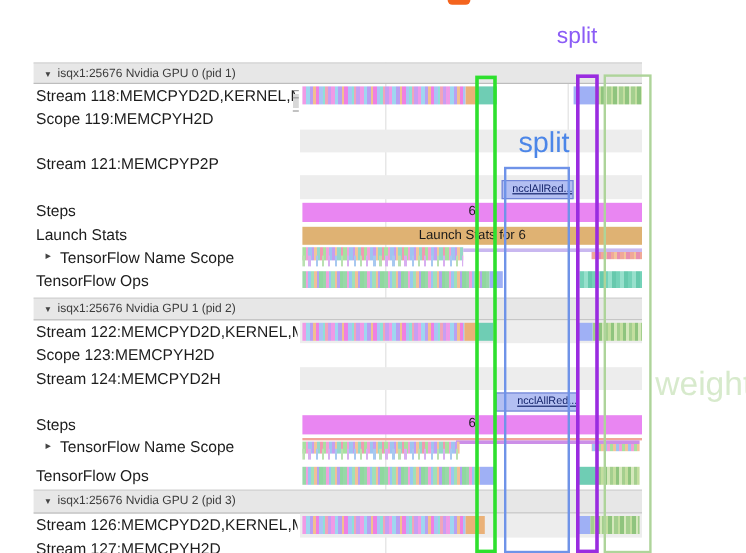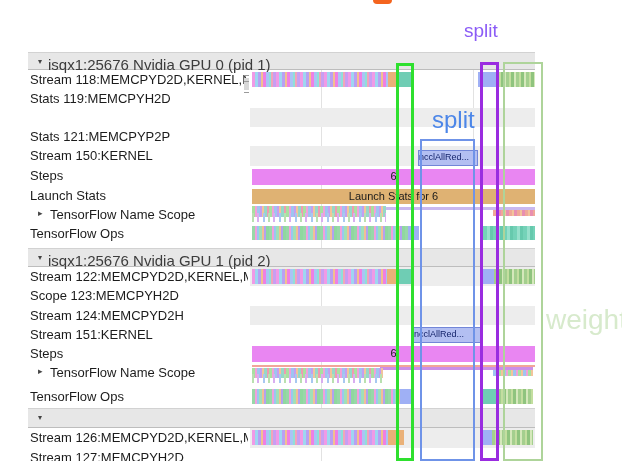--- a/index.html
+++ b/index.html
@@ -5,40 +5,40 @@
   html,body{margin:0;padding:0;background:#fff;}
   body{width:622px;height:461px;position:relative;overflow:hidden;
        font-family:"Liberation Sans",sans-serif;-webkit-font-smoothing:antialiased;}
   .app{position:absolute;inset:0;}
   .row{position:absolute;left:0;width:622px;}
   .rowstripe{position:absolute;left:250px;width:285px;top:0;bottom:0;background:#ededed;}
   .lbl{position:absolute;left:30px;top:2px;font-size:13px;color:#1c1c1c;white-space:nowrap;
        overflow:hidden;max-width:218px;}
   .hdrband{position:absolute;left:28px;width:507px;top:0;bottom:0;background:#e7e7e7;
            border-top:1px solid #d2d2d2;border-bottom:1px solid #bdbdbd;}
-  .hdrlbl{position:absolute;left:48px;top:4px;font-size:15px;color:#3c3c3c;white-space:nowrap;}
+  .hdrlbl{position:absolute;left:48px;top:4px;font-size:10px;color:#3c3c3c;white-space:nowrap;}
   .tri{position:absolute;left:38px;top:5px;font-size:8px;color:#444;}
   .tri-r{position:absolute;left:38px;top:3px;font-size:9px;color:#444;}
   .lbl-indent{left:50px;}
   .bar{position:absolute;}
   .dense{background:repeating-linear-gradient(90deg,#f09ae6 0 3px,#9fd6f0 3px 6px,#b9a0f2 6px 9px,#f2c08f 9px 11px,#ef7fe3 11px 14px,#a9c4f5 14px 17px,#8fe0d8 17px 19px,#f0a5ba 19px 21px,#c79ff2 21px 24px);}
   .icicles{background:repeating-linear-gradient(90deg,#a8e0a0 0 3px,#f2a0d8 3px 5px,#9fc4f0 5px 8px,#c49ff0 8px 10px,#f2c49a 10px 12px,#96d8c8 12px 15px,#f09ab0 15px 17px);}
   .icicles:after{content:"";position:absolute;left:0;right:0;top:60%;bottom:-45%;
       background:repeating-linear-gradient(90deg,#b9e0b0 0 2px,transparent 2px 5px,#d8aef0 5px 7px,transparent 7px 11px,#a8c8f0 11px 13px,transparent 13px 16px);}
   .opsdense{background:repeating-linear-gradient(90deg,#98d8a8 0 3px,#f0a0dc 3px 5px,#98c8f0 5px 7px,#a0e0b8 7px 10px,#f2be96 10px 12px,#b2a2f0 12px 14px,#8fd89f 14px 17px);}
   .greenstripes{background:repeating-linear-gradient(90deg,#a4cf8e 0 3px,#c3de9f 3px 5px,#8fc47e 5px 8px,#d5e8bb 8px 10px);}
   .tealstripes{background:repeating-linear-gradient(90deg,#74d2b8 0 4px,#97e0cc 4px 7px,#66c9ad 7px 10px);}
   .orangeseg{background:#eab178;}
   .blueseg{background:#9fb0f5;}
   .tealseg{background:#6fcdb4;}
   .stepsbar{background:#e986f2;}
   .launchbar{background:#dfb273;}
   .barlabel{position:absolute;left:0;right:0;top:1px;text-align:center;font-size:11px;color:#1a1a1a;}
   .ncclbar{background:#b3bff2;border:1px solid #7286d8;font-size:9px;color:#15246b;
-           text-align:left;line-height:13px;overflow:hidden;white-space:nowrap;}
+           text-align:right;line-height:13px;overflow:hidden;white-space:nowrap;text-decoration:underline;}
   .gridline{position:absolute;top:52px;bottom:0;width:1px;background:#e2e2e2;}
   .annbox{position:absolute;bottom:0;}
   .annlabel{position:absolute;white-space:nowrap;}
   .grip{position:absolute;left:244px;top:75px;width:5px;height:12px;
         border-top:1px solid #9a9a9a;border-bottom:1px solid #9a9a9a;background:
         linear-gradient(#d8d8d8 0 0) content-box;padding:2px 0;}
   .grip:after{content:"";display:block;height:1px;margin-top:3px;background:#9a9a9a;}
   .thinline{position:absolute;}
 </style>
 </head>
@@ -59,34 +59,33 @@
   <div class="row" style="top:70px;height:19px">
     <span class="lbl">Stream 118:MEMCPYD2D,KERNEL,MI</span>
     <div class="bar dense" style="left:252px;top:2px;width:136px;height:15px"></div>
     <div class="bar orangeseg" style="left:388px;top:2px;width:10px;height:15px"></div>
     <div class="bar tealseg" style="left:398px;top:2px;width:16px;height:15px"></div>
     <div class="bar blueseg" style="left:478px;top:2px;width:18px;height:15px"></div>
     <div class="bar greenstripes" style="left:496px;top:2px;width:39px;height:15px"></div>
   </div>
 
   <div class="row" style="top:89px;height:19px">
-    <span class="lbl">Stats 119:MEMCPYH2D</span>
+    <span class="lbl">Scope 119:MEMCPYH2D</span>
   </div>
 
   <div class="row" style="top:108px;height:19px">
     <div class="rowstripe"></div>
   </div>
 
   <div class="row" style="top:127px;height:19px">
-    <span class="lbl">Stats 121:MEMCPYP2P</span>
+    <span class="lbl">Stream 121:MEMCPYP2P</span>
   </div>
 
   <div class="row" style="top:146px;height:20px">
     <div class="rowstripe"></div>
-    <span class="lbl">Stream 150:KERNEL</span>
     <div class="bar ncclbar" style="left:418px;top:4px;width:58px;height:14px">ncclAllRed...</div>
   </div>
 
   <div class="row" style="top:166px;height:20px">
     <span class="lbl">Steps</span>
     <div class="bar stepsbar" style="left:252px;top:3px;width:283px;height:16px">
       <span class="barlabel">6</span>
     </div>
   </div>
 
@@ -131,21 +130,20 @@
   <div class="row" style="top:286px;height:20px">
     <span class="lbl">Scope 123:MEMCPYH2D</span>
   </div>
 
   <div class="row" style="top:306px;height:19px">
     <div class="rowstripe"></div>
     <span class="lbl">Stream 124:MEMCPYD2H</span>
   </div>
 
   <div class="row" style="top:325px;height:19px">
-    <span class="lbl">Stream 151:KERNEL</span>
     <div class="bar ncclbar" style="left:413px;top:2px;width:67px;height:14px">ncclAllRed...</div>
   </div>
 
   <div class="row" style="top:344px;height:19px">
     <span class="lbl">Steps</span>
     <div class="bar stepsbar" style="left:252px;top:2px;width:283px;height:16px">
       <span class="barlabel">6</span>
     </div>
   </div>
 
@@ -162,20 +160,21 @@
     <span class="lbl" style="top:6px">TensorFlow Ops</span>
     <div class="bar opsdense" style="left:252px;top:6px;width:148px;height:15px"></div>
     <div class="bar blueseg" style="left:400px;top:6px;width:12px;height:15px"></div>
     <div class="bar tealseg" style="left:482px;top:6px;width:16px;height:15px"></div>
     <div class="bar greenstripes" style="left:498px;top:6px;width:35px;height:15px"></div>
   </div>
 
   <div class="row" style="top:408px;height:20px">
     <div class="hdrband"></div>
     <span class="tri">▾</span>
+    <span class="hdrlbl">isqx1:25676 Nvidia GPU 2 (pid 3)</span>
   </div>
 
   <div class="row" style="top:428px;height:20px">
     <div class="rowstripe"></div>
     <span class="lbl">Stream 126:MEMCPYD2D,KERNEL,MI</span>
     <div class="bar dense" style="left:252px;top:2px;width:136px;height:15px"></div>
     <div class="bar orangeseg" style="left:388px;top:2px;width:16px;height:15px"></div>
     <div class="bar blueseg" style="left:482px;top:2px;width:10px;height:15px"></div>
     <div class="bar greenstripes" style="left:492px;top:2px;width:41px;height:15px"></div>
   </div>

